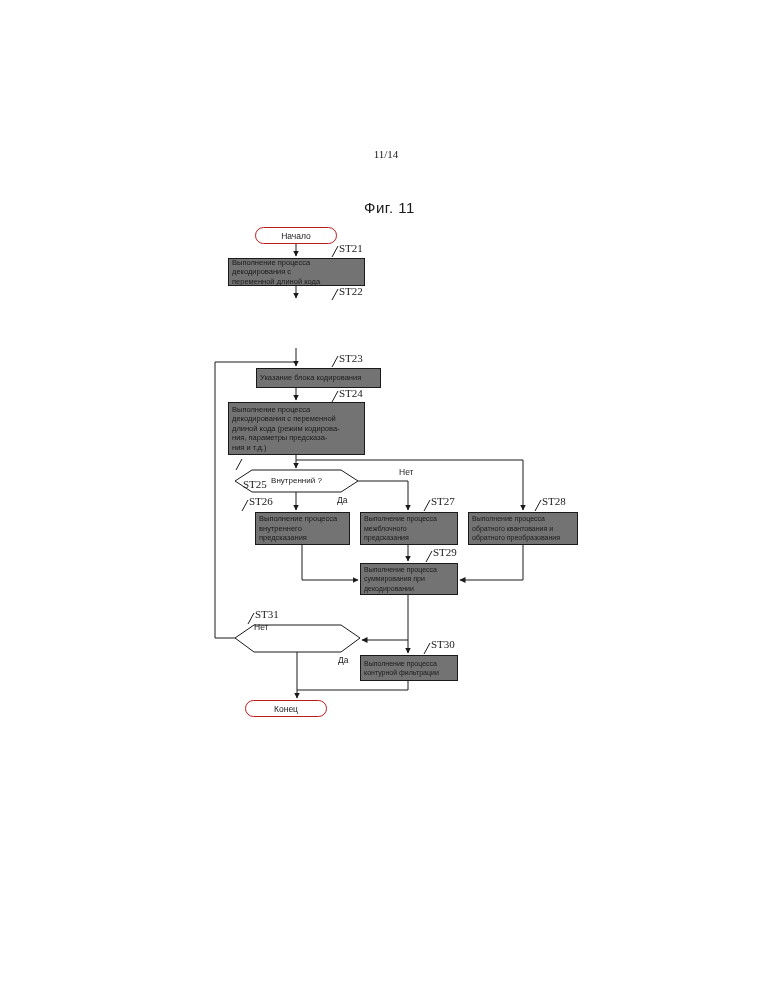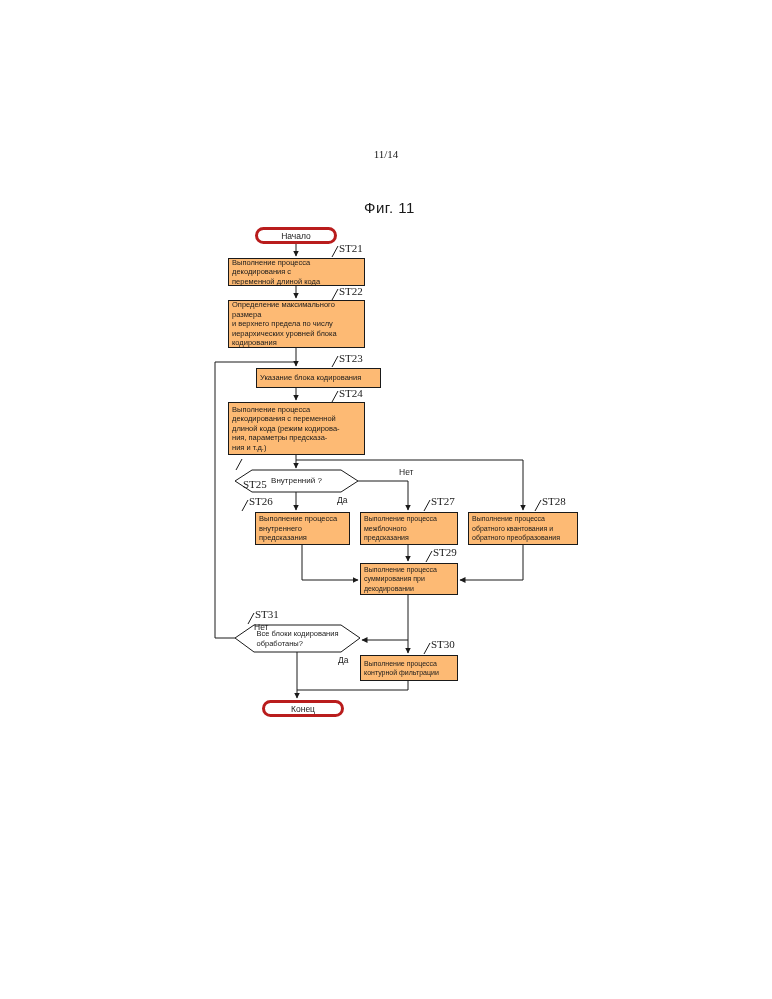--- a/index.html
+++ b/index.html
@@ -22,32 +22,32 @@
     text-align:center;
     font-size:15px;
     letter-spacing:0.5px;
     padding-left:7px;
   }
   .wires{position:absolute;left:0;top:0;}
   .box{
     position:absolute;
     box-sizing:border-box;
     border:1px solid #1a1a1a;
-    background:#fdba74;
+    background:#737373;
     font-size:7.5px;
     line-height:9.5px;
     display:flex;align-items:center;
     padding:2px 3px;
     white-space:pre-line;
     text-align:left;
   }
   .terminator{
     position:absolute;
     box-sizing:border-box;
-    border:3px solid #b91c1c;
+    border:1px solid #b91c1c;
     border-radius:9px;
     background:#ffffff;
     font-size:8.5px;
     display:flex;align-items:center;justify-content:center;
   }
   .hex-text{
     position:absolute;
     display:flex;align-items:center;justify-content:center;
     text-align:left;
     font-size:8px;
@@ -132,28 +132,24 @@
       <line x1="242" y1="511" x2="248" y2="500"></line>
       <line x1="424" y1="511" x2="430" y2="500"></line>
       <line x1="535" y1="511" x2="541" y2="500"></line>
       <line x1="426" y1="562" x2="432" y2="551"></line>
       <line x1="424" y1="654" x2="430" y2="643"></line>
       <line x1="248" y1="624" x2="254" y2="613"></line>
     </g>
   </svg>
 
   <div class="terminator" style="left:255px;top:227px;width:82px;height:17px">Начало</div>
-  <div class="terminator" style="left:262px;top:700px;width:82px;height:17px">Конец</div>
+  <div class="terminator" style="left:245px;top:700px;width:82px;height:17px">Конец</div>
 
   <div class="box" style="left:228px;top:258px;width:137px;height:28px">Выполнение процесса декодирования с
 переменной длиной кода</div>
-  <div class="box" style="left:228px;top:300px;width:137px;height:48px">Определение максимального размера
-и верхнего предела по числу
-иерархических уровней блока
-кодирования</div>
   <div class="box" style="left:256px;top:368px;width:125px;height:20px">Указание блока кодирования</div>
   <div class="box" style="left:228px;top:402px;width:137px;height:53px">Выполнение процесса
 декодирования с переменной
 длиной кода (режим кодирова-
 ния, параметры предсказа-
 ния и т.д.)</div>
   <div class="box" style="left:255px;top:512px;width:95px;height:33px">Выполнение процесса
 внутреннего предсказания</div>
   <div class="box" style="left:360px;top:512px;width:98px;height:33px;font-size:7px">Выполнение процесса
 межблочного
@@ -161,22 +157,20 @@
   <div class="box" style="left:468px;top:512px;width:110px;height:33px;font-size:7px">Выполнение процесса
 обратного квантования и
 обратного преобразования</div>
   <div class="box" style="left:360px;top:563px;width:98px;height:32px;font-size:7px">Выполнение процесса
 суммирования при
 декодировании</div>
   <div class="box" style="left:360px;top:655px;width:98px;height:26px;font-size:7px">Выполнение процесса
 контурной фильтрации</div>
 
   <div class="hex-text" style="left:240px;top:470px;width:113px;height:22px">Внутренний ?</div>
-  <div class="hex-text" style="left:240px;top:625px;width:115px;height:27px;font-size:7.5px">Все блоки кодирования
-обработаны?</div>
 
   <div class="st-label" style="left:339px;top:242px">ST21</div>
   <div class="st-label" style="left:339px;top:285px">ST22</div>
   <div class="st-label" style="left:339px;top:352px">ST23</div>
   <div class="st-label" style="left:339px;top:387px">ST24</div>
   <div class="st-label" style="left:243px;top:478px">ST25</div>
   <div class="st-label" style="left:249px;top:495px">ST26</div>
   <div class="st-label" style="left:431px;top:495px">ST27</div>
   <div class="st-label" style="left:542px;top:495px">ST28</div>
   <div class="st-label" style="left:433px;top:546px">ST29</div>

